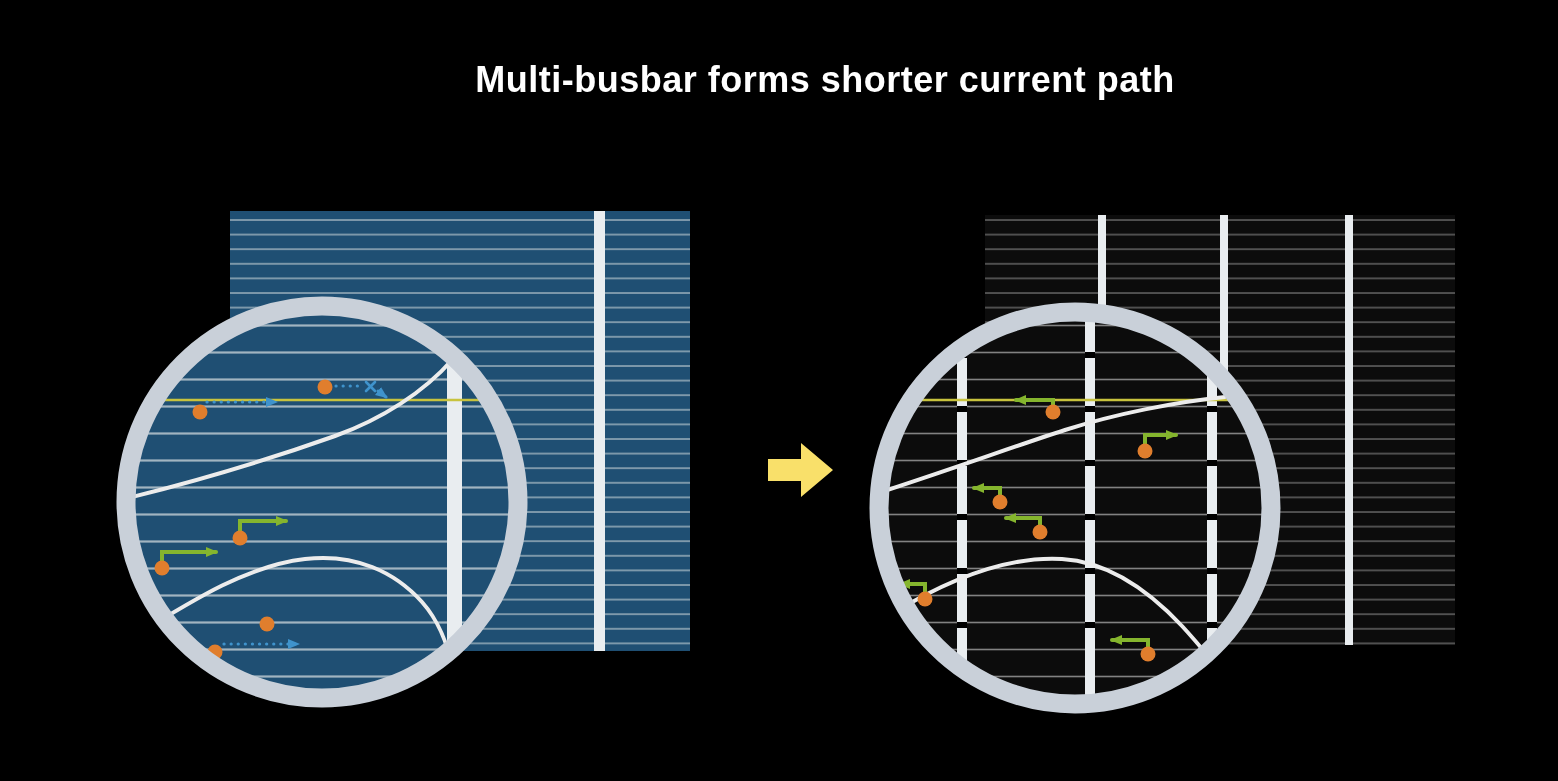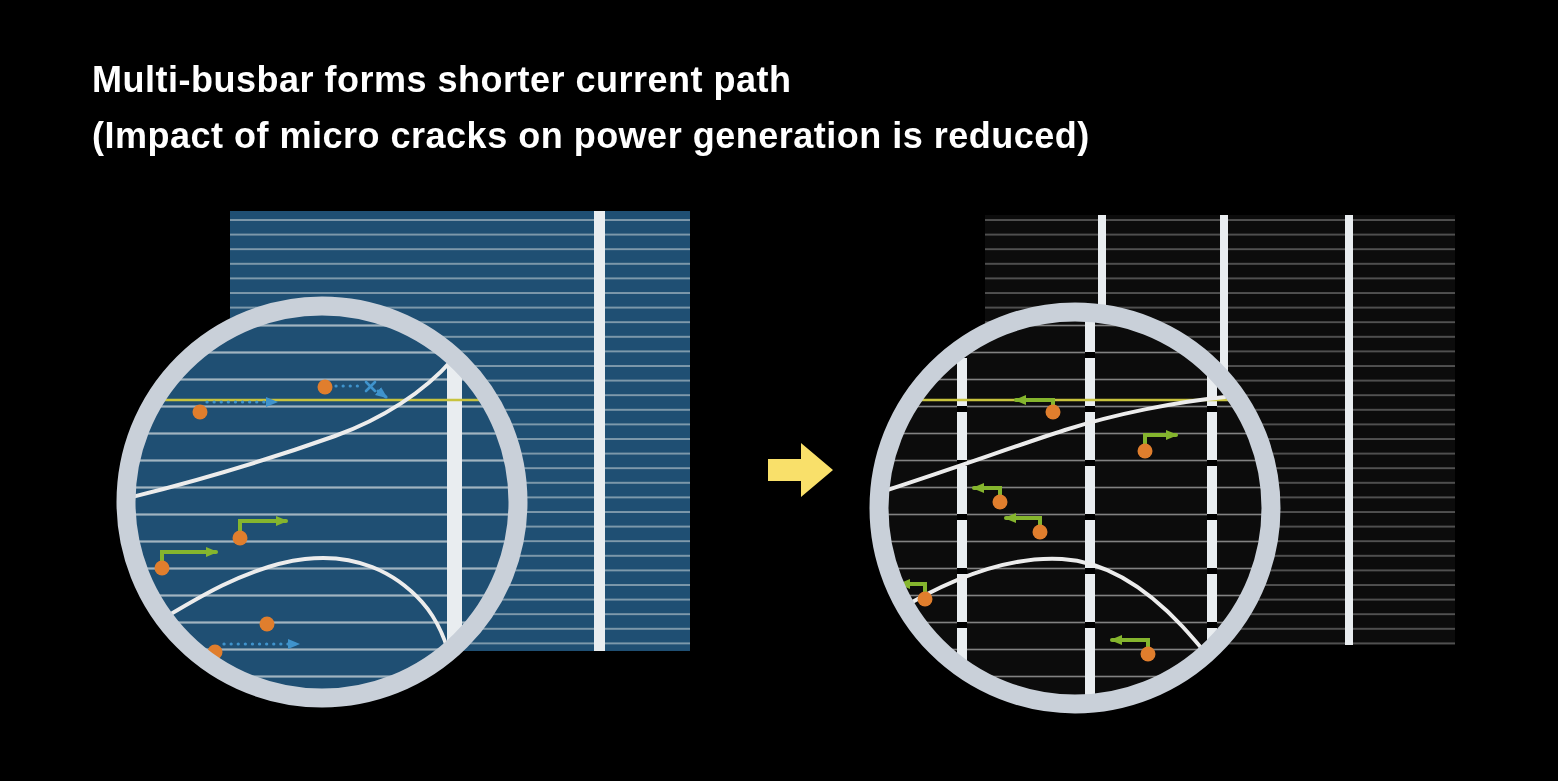--- a/index.html
+++ b/index.html
@@ -13,41 +13,40 @@
     height: 781px;
     background: var(--background, #000);
     overflow: hidden;
     font-family: "Liberation Sans", "DejaVu Sans", sans-serif;
   }
   .title {
     position: absolute;
     top: 52px;
     left: 92px;
     width: 1466px;
-    text-align: left;
+    text-align: center;
     color: #ffffff;
     font-weight: bold;
     font-size: 36px;
     line-height: 1.55;
     letter-spacing: 0.5px;
   }
   .diagram {
     position: absolute;
     top: 0;
     left: 0;
   }
 </style>
 </head>
 <body>
 
 <div class="canvas">
 
   <div class="title">
     <div>Multi-busbar forms shorter current path</div>
-    <div>(Impact of micro cracks on power generation is reduced)</div>
   </div>
 
   <svg class="diagram" width="1558" height="781" viewBox="0 0 1558 781">
     <defs>
       <pattern id="fingersBlue" width="10" height="14.6" patternUnits="userSpaceOnUse">
         <rect width="10" height="14.6" fill="var(--cell-blue)"></rect>
         <line x1="0" y1="1" x2="10" y2="1" stroke="var(--finger-light)" stroke-width="1.4" opacity="0.85"></line>
       </pattern>
       <pattern id="fingersBlueZoom" width="10" height="27" patternUnits="userSpaceOnUse">
         <rect width="10" height="27" fill="var(--cell-blue)"></rect>

